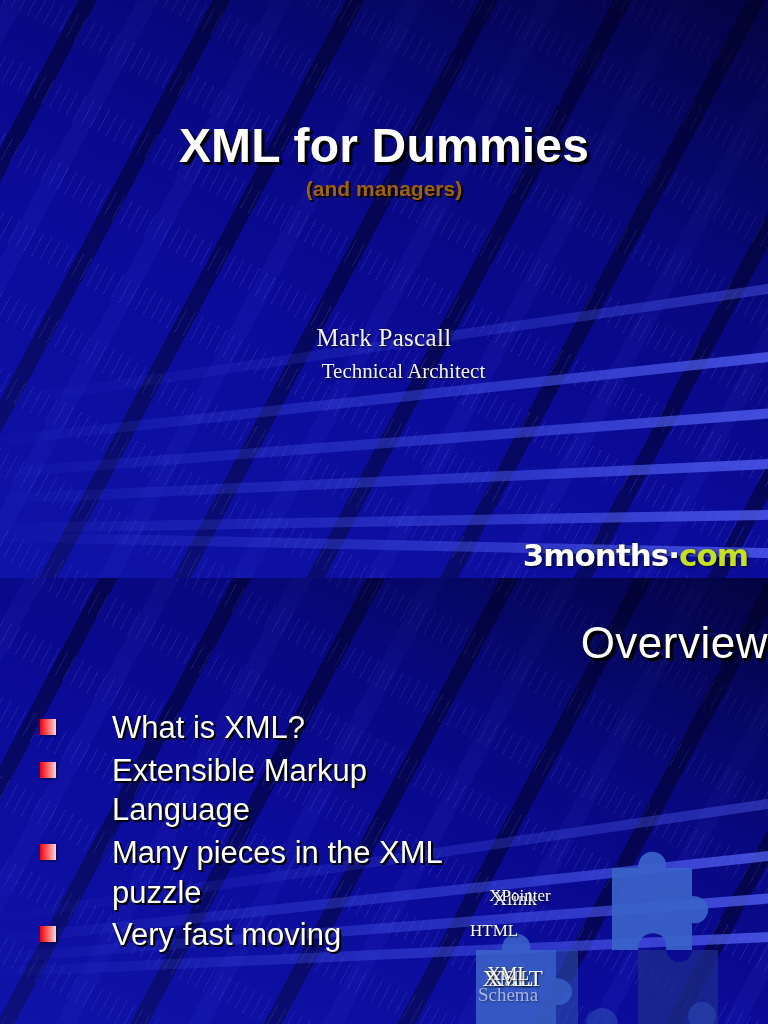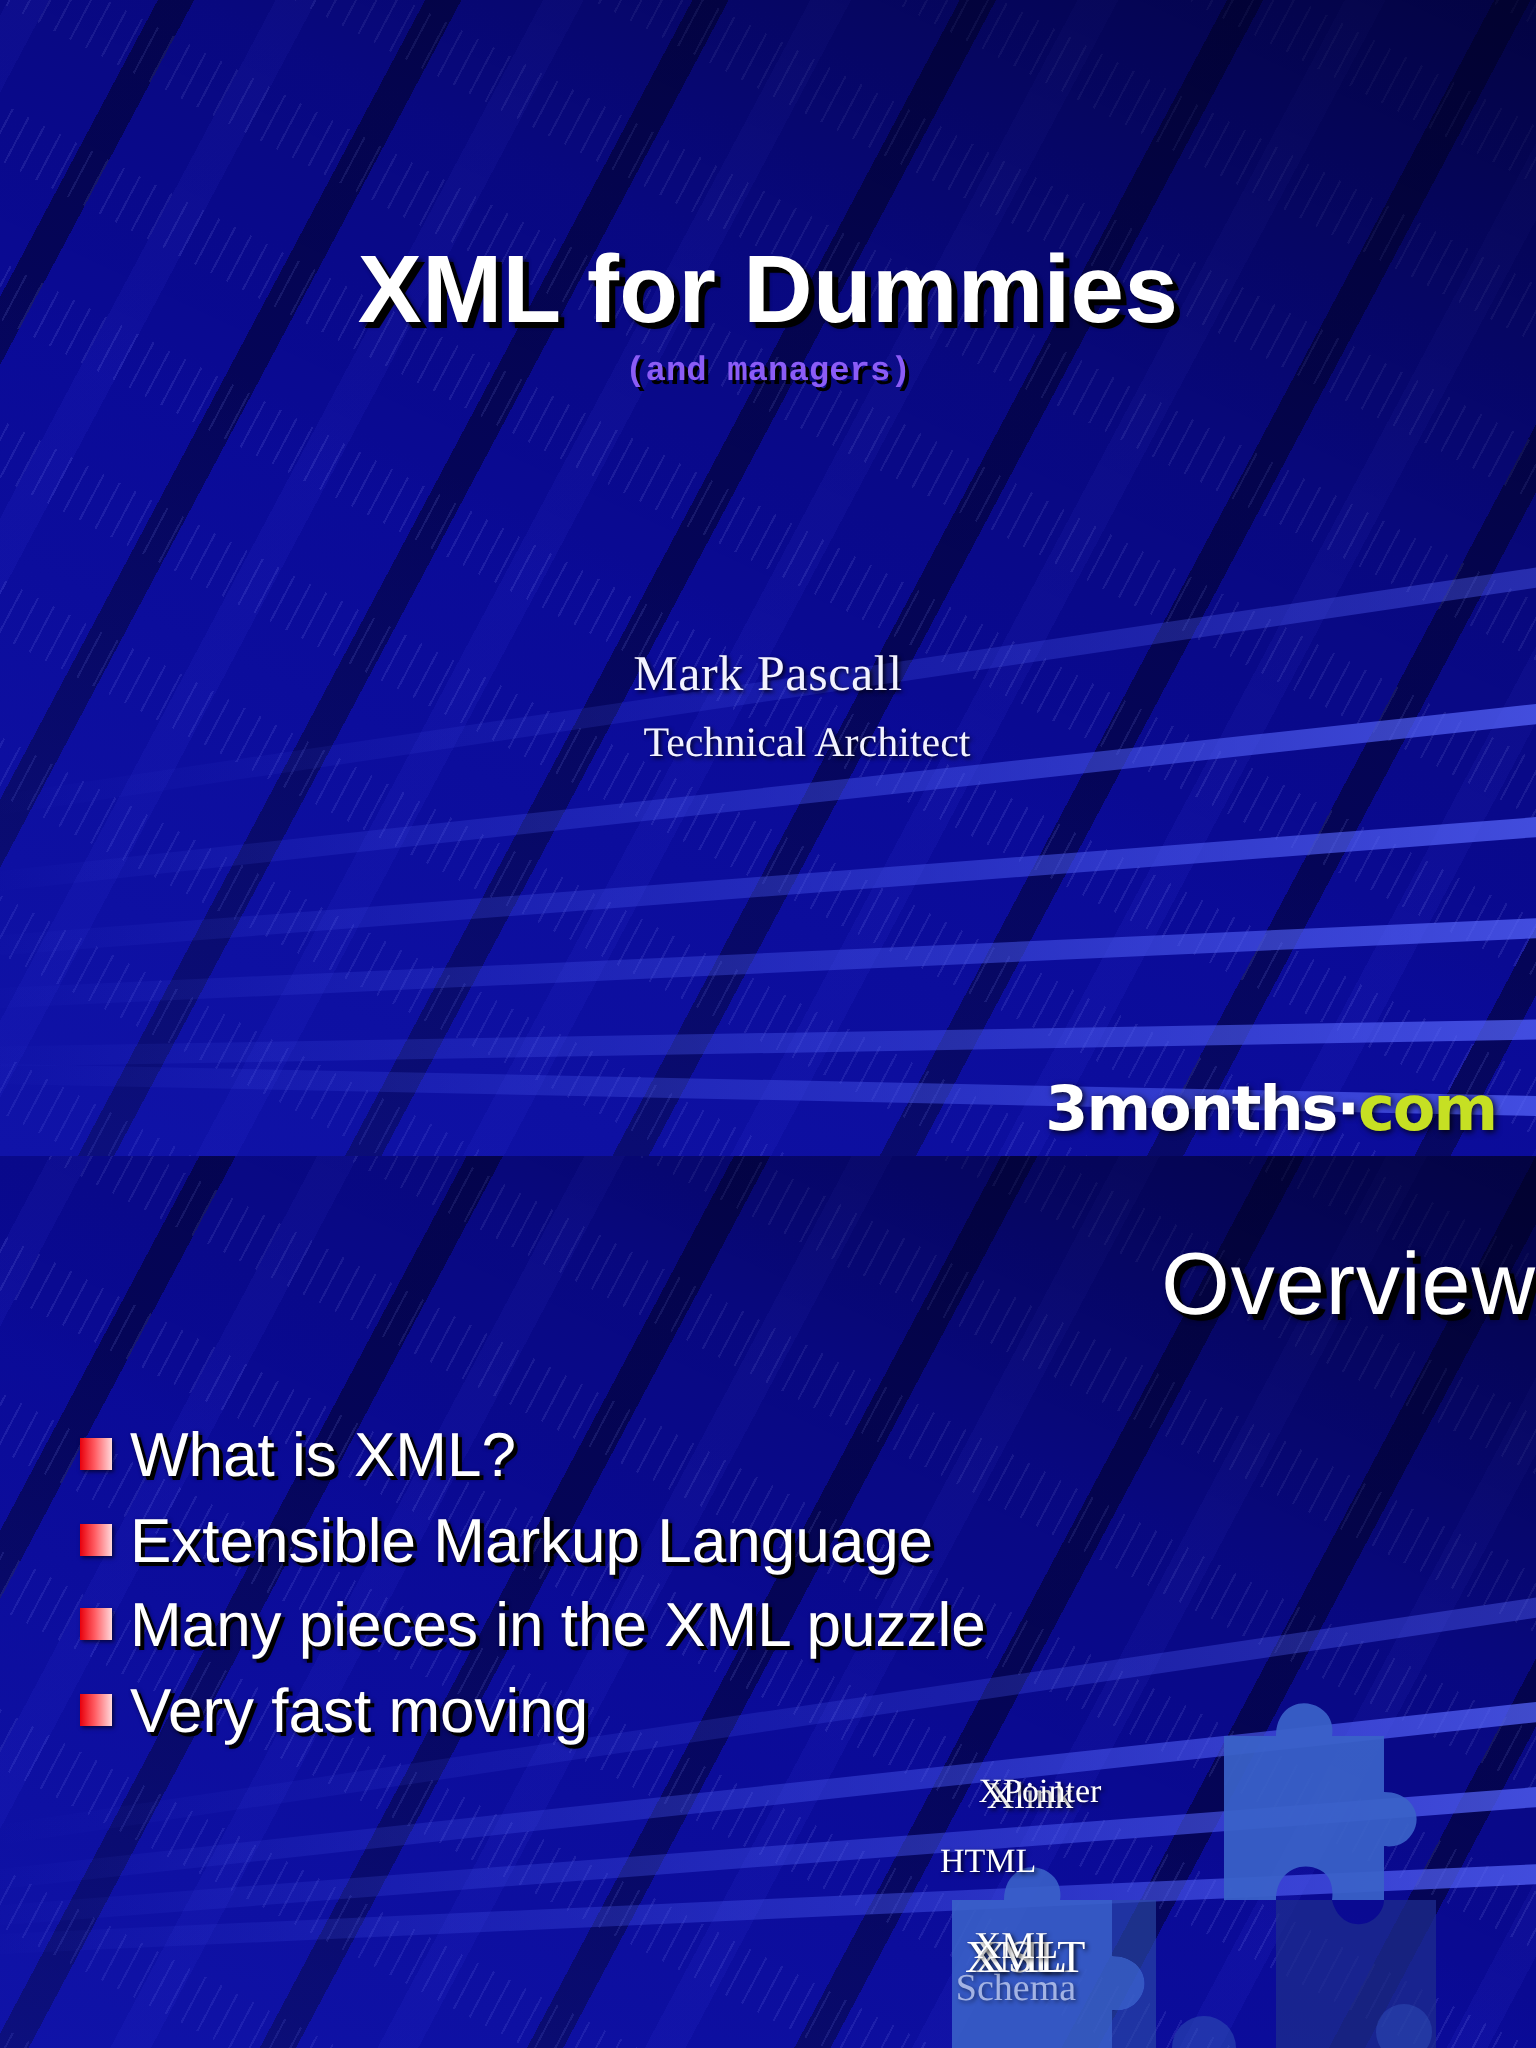--- a/index.html
+++ b/index.html
@@ -59,23 +59,22 @@
   .s6{ top:48%; transform:rotate(-8.4deg); height:6px; opacity:.55; }
 
   
   #slide1 { top:0; height:578px; }
   .title-block { position:absolute; left:0; right:0; top:118px; text-align:center; }
   .deck-title {
     font-size:48px; font-weight:bold; color:#ffffff; letter-spacing:.2px;
     text-shadow: 3px 3px 0 #000, 2px 2px 2px rgba(0,0,0,.9);
   }
   .deck-subtitle {
-    margin-top:4px; font-size:17px; font-weight:bold; color:#8b5cf6;
+    margin-top:4px; font-size:21px; font-weight:bold; color:#a16207;
     text-shadow: 2px 2px 0 #000;
-    font-family: Liberation Mono, monospace;
   }
   .author-block { position:absolute; left:0; right:0; top:324px; text-align:center; }
   .author-name {
     font-family:"Liberation Serif", serif; font-size:25px; color:#f2f2ff;
     text-shadow:1px 1px 2px rgba(0,0,0,.85); letter-spacing:.3px;
   }
   .author-role {
     font-family:"Liberation Serif", serif; font-size:21px; color:#f2f2ff;
     margin-top:7px; text-shadow:1px 1px 2px rgba(0,0,0,.85);
     padding-left:39px;
@@ -89,21 +88,21 @@
   .brand .g { color:#c6e023; }
 
   
   #slide2 { top:578px; height:446px; }
   .section-title {
     position:absolute; left:0; right:0; top:40px; text-align:right;
     font-size:44px; color:#ffffff; letter-spacing:.5px;
     text-shadow: 3px 3px 0 #000, 2px 2px 3px rgba(0,0,0,.9);
   }
   .bullets { position:absolute; left:40px; top:130px; width:470px; }
-  .bullet { display:flex; align-items:flex-start; margin-bottom:3px; }
+  .bullet { display:flex; align-items:flex-start; margin-bottom:3px;gap:47px; }
   .bullet-marker {
     flex:0 0 auto; width:16px; height:16px; margin-top:11px; margin-right:9px;
     background:linear-gradient(90deg,#e8000c 0%, #ff5a60 45%, #ffd9dc 100%);
     box-shadow:1px 1px 2px rgba(0,0,0,.6);
   }
   .bullet-text {
     font-size:31px; color:#ffffff; line-height:1.28;
     text-shadow: 2px 2px 0 #000, 1px 1px 2px rgba(0,0,0,.9);
   }
 

